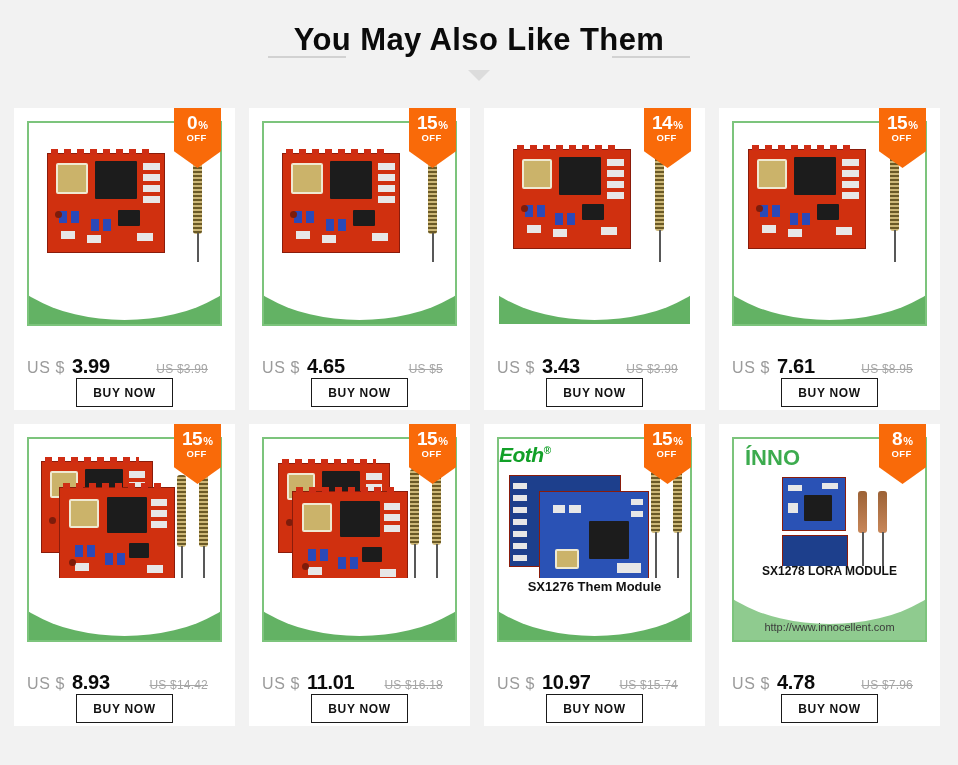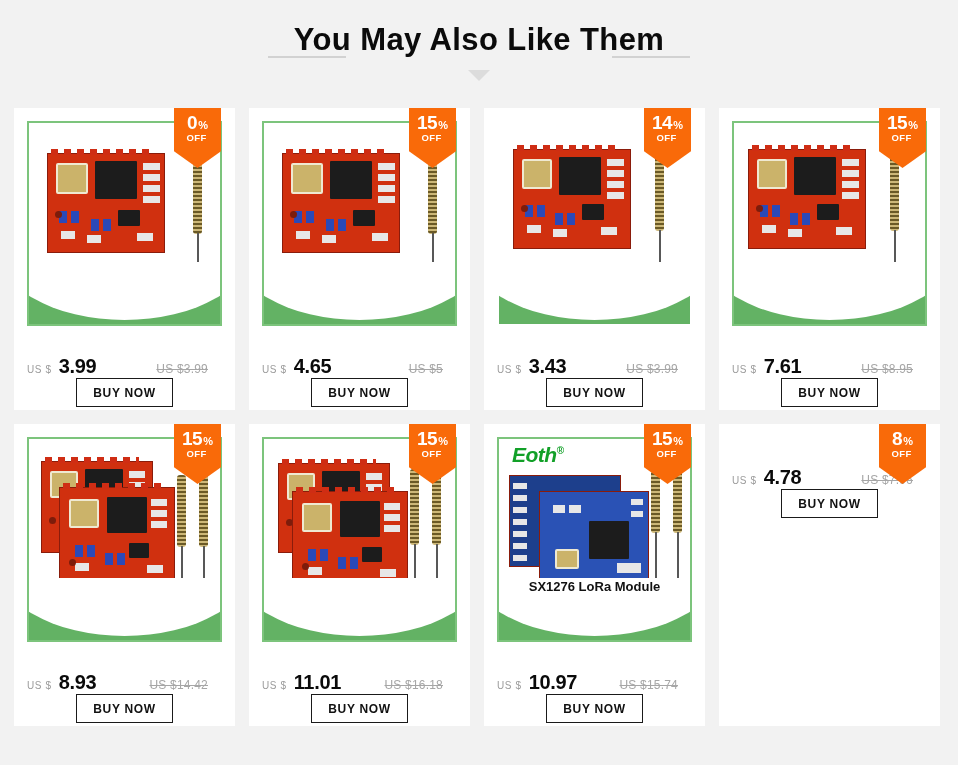--- a/index.html
+++ b/index.html
@@ -149,21 +149,21 @@
 
   
   .price-row {
     margin-top: 17px;
     height: 22px;
     display: flex;
     align-items: baseline;
     white-space: nowrap;
   }
   .cur {
-    font-size: 10px;
+    font-size: 16px;
     color: #9b9b9b;
     letter-spacing: .6px;
   }
   .price {
     font-size: 20px;
     font-weight: bold;
     color: #0a0a0a;
     margin-left: 7px;
     letter-spacing: -.3px;
     margin-top: 12px;
@@ -243,21 +243,21 @@
   .pin {
     position: absolute;
     width: 9px;
     background: linear-gradient(180deg,#9c6236,#c8875a);
     border-radius: 3px;
   }
 
   
   .brand-eoth {
     position: absolute;
-    left: 13px; top: 4px;
+    left: 0; top: 4px;
     font-size: 21px;
     font-weight: bold;
     font-style: italic;
     color: #12a028;
     letter-spacing: -.5px;
   }
   .brand-eoth sup { font-size: 10px; font-style: normal; }
   .brand-inno {
     position: absolute;
     left: 11px; top: 6px;
@@ -604,41 +604,60 @@
             <div class="smd" style="left:78px;top:72px;width:24px;height:10px;"></div>
             <div class="smd" style="left:92px;top:8px;width:12px;height:6px;"></div>
             <div class="smd" style="left:92px;top:20px;width:12px;height:6px;"></div>
           </div>
           <div class="coil" style="left:152px;top:18px;height:76px;"></div>
           <div class="whip" style="left:156px;top:93px;height:58px;"></div>
           <div class="coil" style="left:174px;top:18px;height:76px;"></div>
           <div class="whip" style="left:178px;top:93px;height:58px;"></div>
         </div>
         <div class="brand-eoth"><span>Eoth</span><sup>®</sup></div>
-        <div class="caption c1">SX1276 LoRa Module</div>
+        <div class="caption c1">SX1276 Them Module</div>
         <div class="wave"></div>
       </div>
       <div class="price-row">
         <span class="cur">US $</span>
         <span class="price">10.97</span>
         <span class="orig">US $15.74</span>
       </div>
       <div class="buy-wrap">
         <button class="buy">BUY NOW</button>
       </div>
     </div>
 
     <div class="card">
       <div class="badge">
         <div class="badge-top">
           <span class="badge-pct">8</span>
           <span class="badge-sym">%</span>
         </div>
         <div class="badge-off">OFF</div>
       </div>
+      <div class="thumb">
+        <div class="art">
+          <div class="pcb blue2" style="left:48px;top:38px;width:64px;height:54px;">
+            <div class="chip" style="left:22px;top:18px;width:28px;height:26px;"></div>
+            <div class="smd" style="left:6px;top:26px;width:10px;height:10px;"></div>
+            <div class="smd" style="left:6px;top:8px;width:14px;height:6px;"></div>
+            <div class="smd" style="left:40px;top:6px;width:16px;height:6px;"></div>
+          </div>
+          <div class="pcb blue" style="left:48px;top:96px;width:66px;height:56px;"></div>
+          <div class="pin" style="left:124px;top:52px;height:42px;"></div>
+          <div class="whip" style="left:128px;top:93px;height:52px;"></div>
+          <div class="pin" style="left:144px;top:52px;height:42px;"></div>
+          <div class="whip" style="left:148px;top:93px;height:52px;"></div>
+        </div>
+        <div class="brand-inno">ÍNNO</div>
+        <div class="caption c2">SX1278 LORA MODULE</div>
+        <div class="url">http://www.innocellent.com</div>
+        <div class="wave light tall"></div>
+      </div>
       <div class="price-row">
         <span class="cur">US $</span>
         <span class="price">4.78</span>
         <span class="orig">US $7.96</span>
       </div>
       <div class="buy-wrap">
         <button class="buy">BUY NOW</button>
       </div>
     </div>
 

